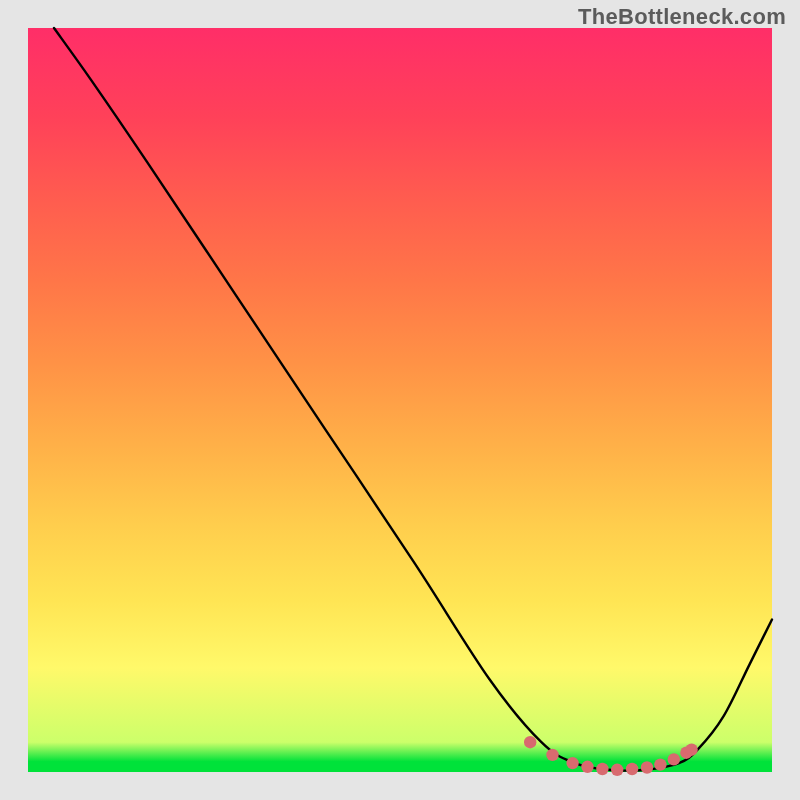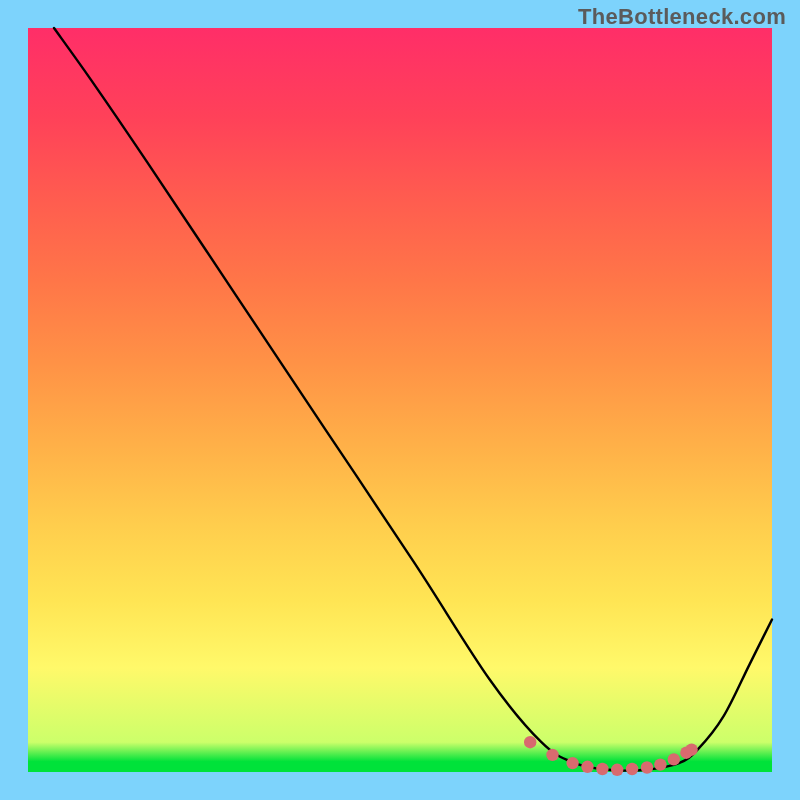--- a/index.html
+++ b/index.html
@@ -8,21 +8,21 @@
     width: 800px;
     height: 800px;
     background: #000;
     overflow: hidden;
     font-family: Arial, Helvetica, sans-serif;
   }
   .outer {
     position: relative;
     width: 800px;
     height: 800px;
-    background: #7dd3fc;
+    background: #e5e5e5;
   }
   .watermark {
     position: absolute;
     top: 4px;
     right: 14px;
     color: #5b5b5b;
     font-size: 22px;
     font-weight: 600;
     letter-spacing: 0.3px;
     user-select: none;

